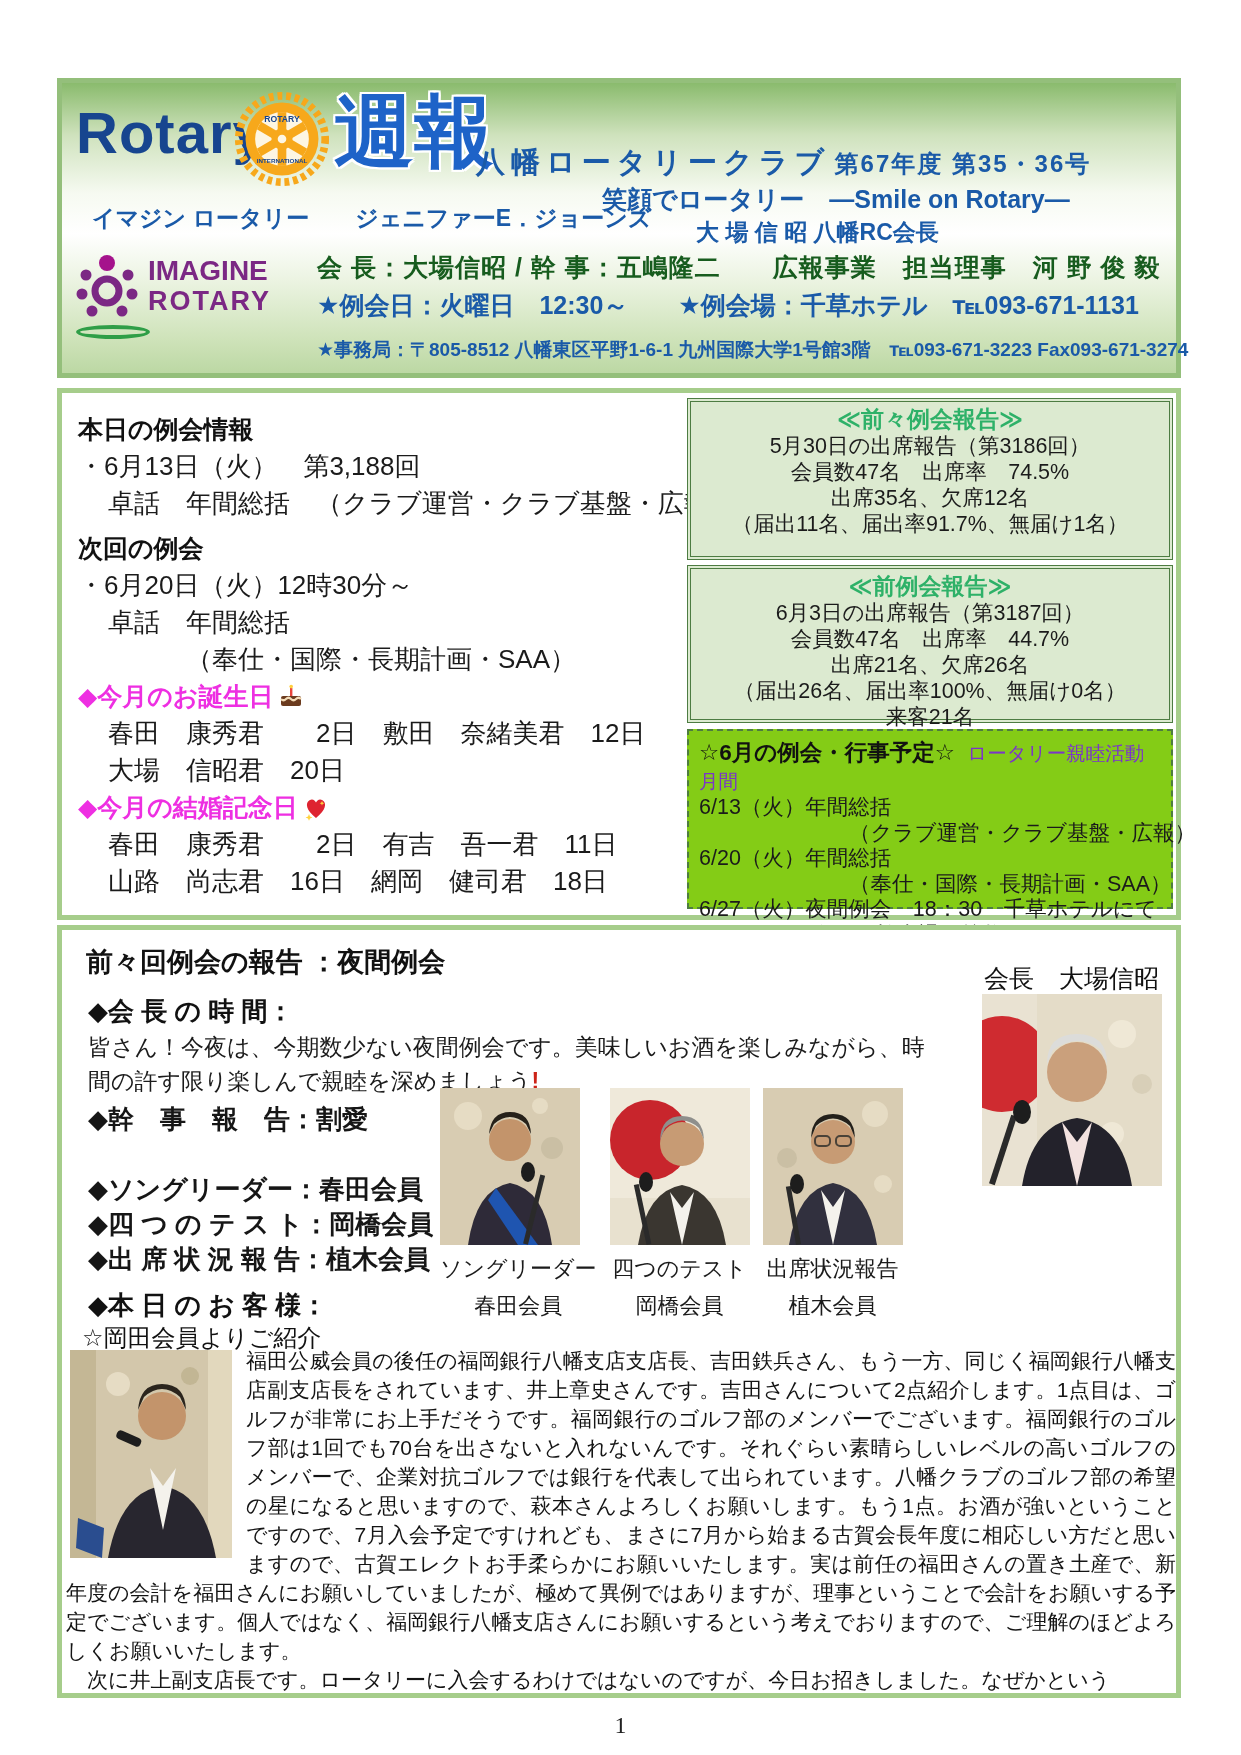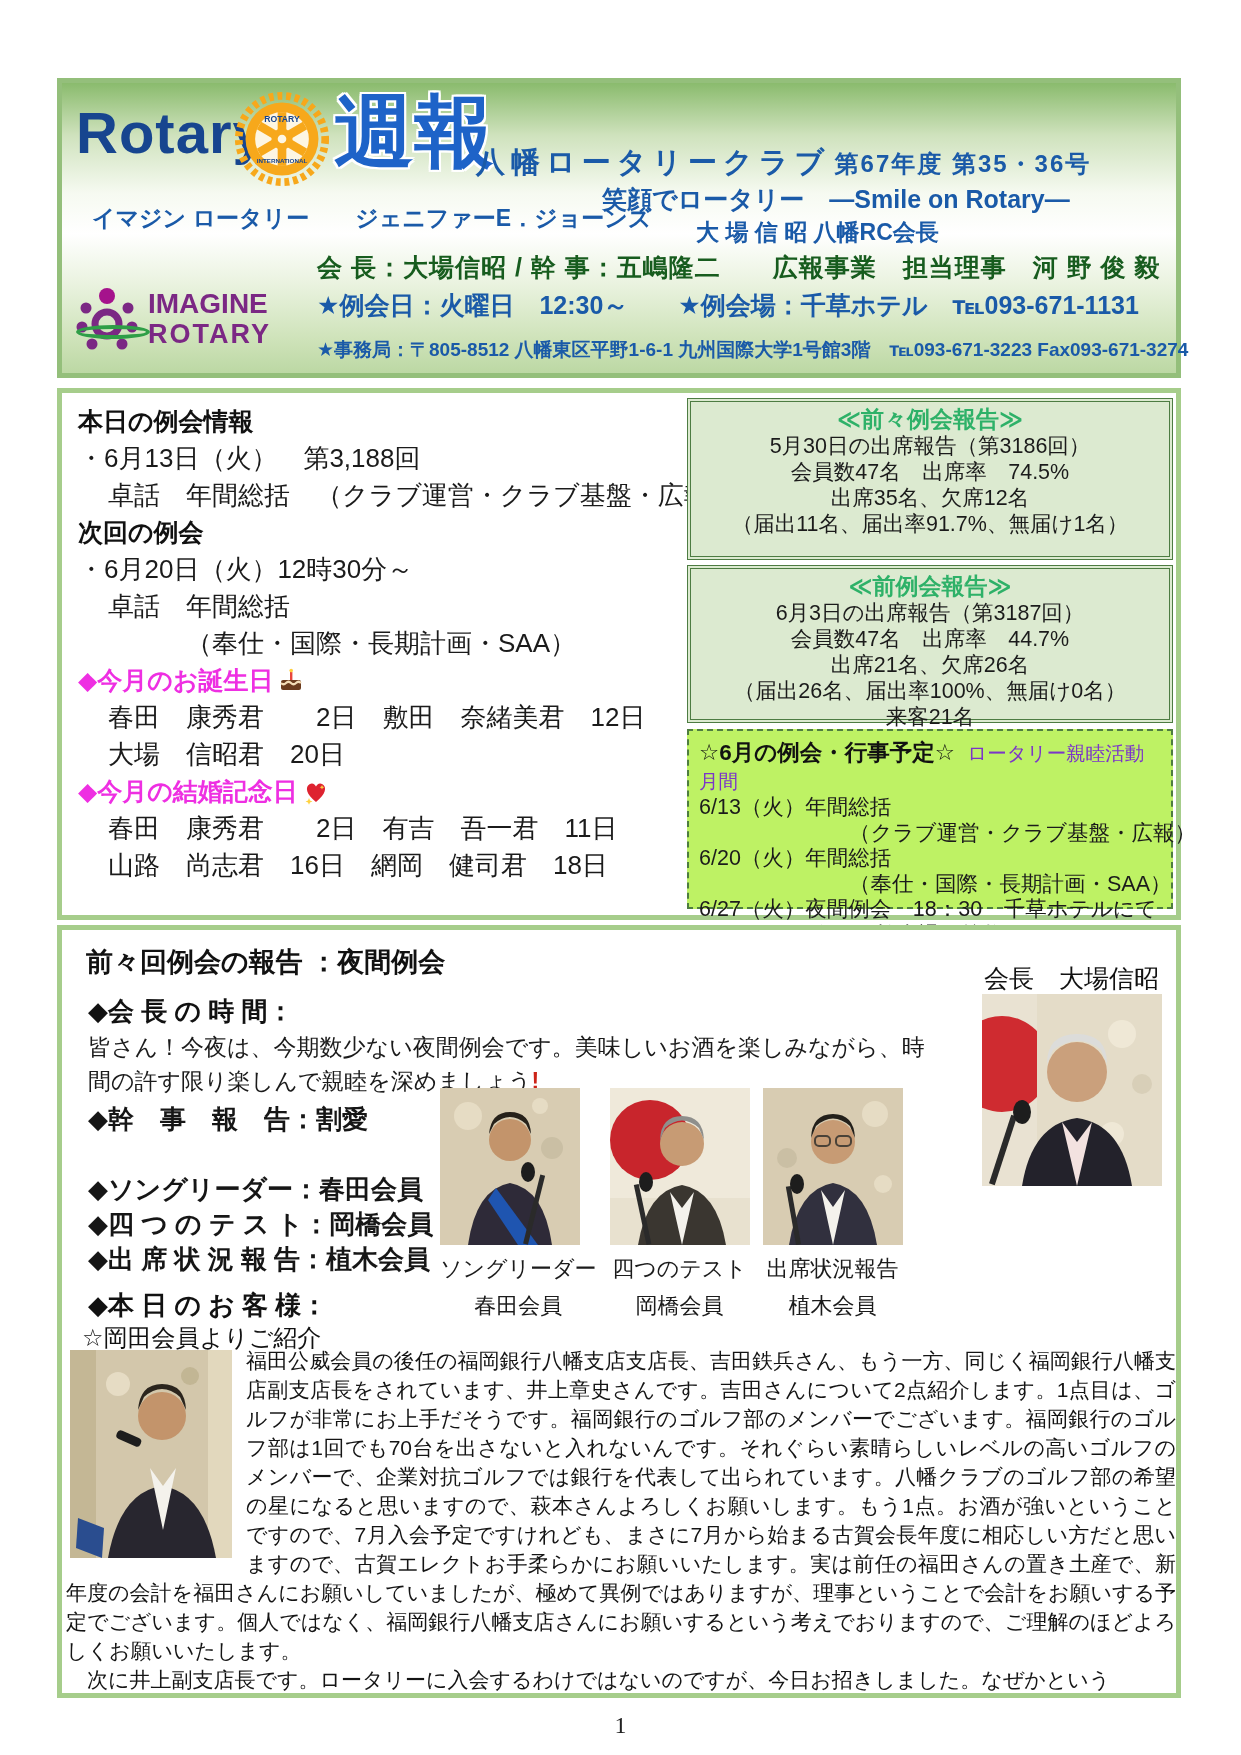--- a/index.html
+++ b/index.html
@@ -17,44 +17,44 @@
   .wheel { position:absolute; left:172px; top:8px; }
   .weekly-title { position:absolute; left:272px; top:-4px; font-size:80px; font-weight:bold; color:#1e63c8;
     text-shadow:-2px 0 #fff,2px 0 #fff,0 -2px #fff,0 2px #fff,2px 2px #fff,-2px -2px #fff,2px -2px #fff,-2px 2px #fff; }
   .district { position:absolute; left:414px; top:16px; font-size:28px; font-weight:bold; color:#1a5aa8; letter-spacing:2px; white-space:nowrap; }
   .clubline { position:absolute; left:414px; top:60px; white-space:nowrap; color:#1a5aa8; font-weight:bold;text-align:right; }
   .clubline .main { font-size:29px; letter-spacing:6px; }
   .clubline .sub { font-size:24px; letter-spacing:2px; }
   .theme-person { position:absolute; left:30px; top:120px; font-size:23px; font-weight:bold; color:#1a5aa8; white-space:nowrap; }
   .slogan1 { position:absolute; left:540px; top:100px; font-size:25px; font-weight:bold; color:#1a5aa8; white-space:nowrap; }
   .slogan2 { position:absolute; left:634px; top:134px; font-size:23px; font-weight:bold; color:#1a5aa8; white-space:nowrap; }
-  .imagine-logo { position:absolute; left:12px; top:168px; display:flex; align-items:center;margin-top:33px; }
+  .imagine-logo { position:absolute; left:12px; top:168px; display:flex; align-items:center; }
   .imagine-words { margin-left:8px; color:#7b2884; font-weight:bold; line-height:30px; }
   .imagine-words .w1 { font-size:28px; letter-spacing:0; }
   .imagine-words .w2 { font-size:27px; letter-spacing:2px; }
   .green-ellipse { position:absolute; left:14px; top:242px; width:74px; height:14px; border:4px solid #2f9e47; border-radius:50%; }
   .officers { position:absolute; left:255px; top:168px; font-size:25px; font-weight:bold; color:#175c1e; letter-spacing:1px; white-space:nowrap; }
   .meetinfo { position:absolute; left:255px; top:206px; font-size:25px; font-weight:bold; color:#1a5aa8; white-space:nowrap; }
   .office { position:absolute; left:255px; top:254px; font-size:19px; font-weight:bold; color:#1a5aa8; white-space:nowrap; }
 
   
   .sec1 { position:absolute; left:57px; top:388px; width:1124px; height:532px; border:5px solid #a6cd8b; background:#fff; }
   .info-col { position:absolute; left:16px; top:10px; width:604px; }
   .info-col .row { font-size:26px; line-height:37px; white-space:nowrap; color:#1b1b1b; }
-  .info-col .h { font-size:25px; font-weight:bold; color:#111; }
+  .info-col .h { font-size:25px; font-weight:bold; color:#111;margin-top:8px; }
   .info-col .m { font-size:25px; font-weight:bold; color:#ee2fe2; display:flex; align-items:center; gap:4px; }
   .info-col .ind { padding-left:30px; }
   .info-col .ind2 { padding-left:108px; }
 
   .rep-box { position:absolute; left:625px; width:486px; border:4px double #4d7c42; background:#dcead0; text-align:center; padding-top:3px; }
   .rep-box .rtitle { font-size:23px; font-weight:bold; color:#2eb168; line-height:28px; }
   .rep-box .rline { font-size:21.5px; line-height:26px; color:#1b1b1b; white-space:nowrap; }
   .boxA { top:5px; height:162px; }
   .boxB { top:172px; height:158px; }
-  .sched-box { position:absolute; left:625px; top:336px; width:486px; height:180px; border:2px dashed #4e7d3f; background:#bef264; padding:6px 10px; }
+  .sched-box { position:absolute; left:625px; top:336px; width:486px; height:180px; border:2px dashed #4e7d3f; background:#84cc16; padding:6px 10px; }
   .sched-box .stitle { font-size:22.5px; font-weight:bold; color:#111; display:inline; }
   .sched-box .smonth { font-size:19.5px; color:#7b35c9; display:inline; margin-left:8px; }
   .sched-box .sline { font-size:21.5px; line-height:25.5px; color:#1b1b1b; white-space:nowrap; }
   .sched-box .si1 { padding-left:150px; }
   .sched-box .si2 { padding-left:112px; }
 
   
   .sec2 { position:absolute; left:57px; top:925px; width:1124px; height:773px; border:5px solid #a6cd8b; background:#fff; }
   .sec2 .title { position:absolute; left:24px; top:14px; font-size:27px; font-weight:bold; }
   .pres-label { position:absolute; left:922px; top:32px; font-size:25px; color:#111; white-space:nowrap; }

